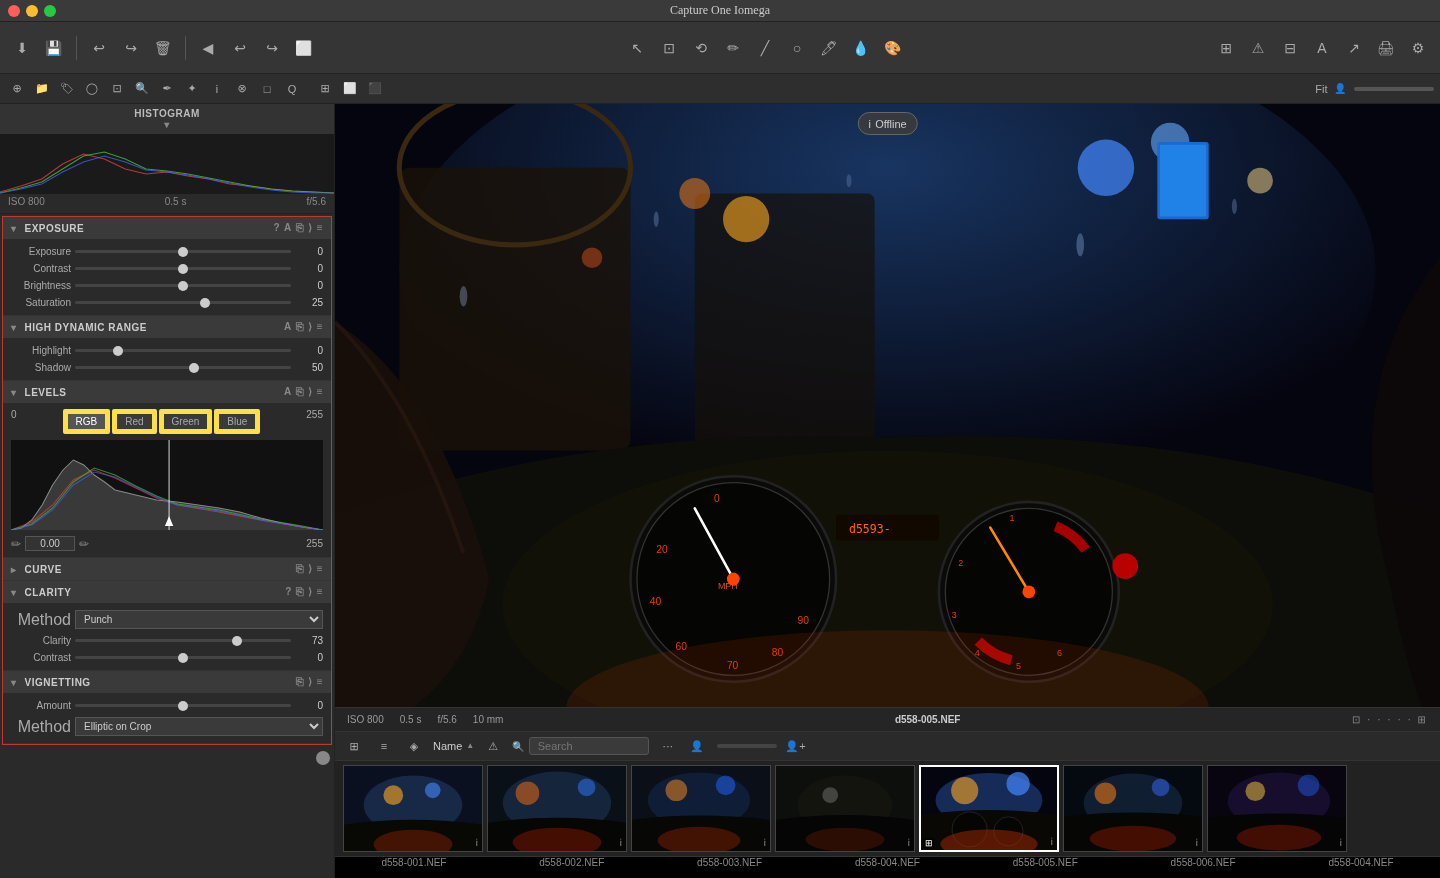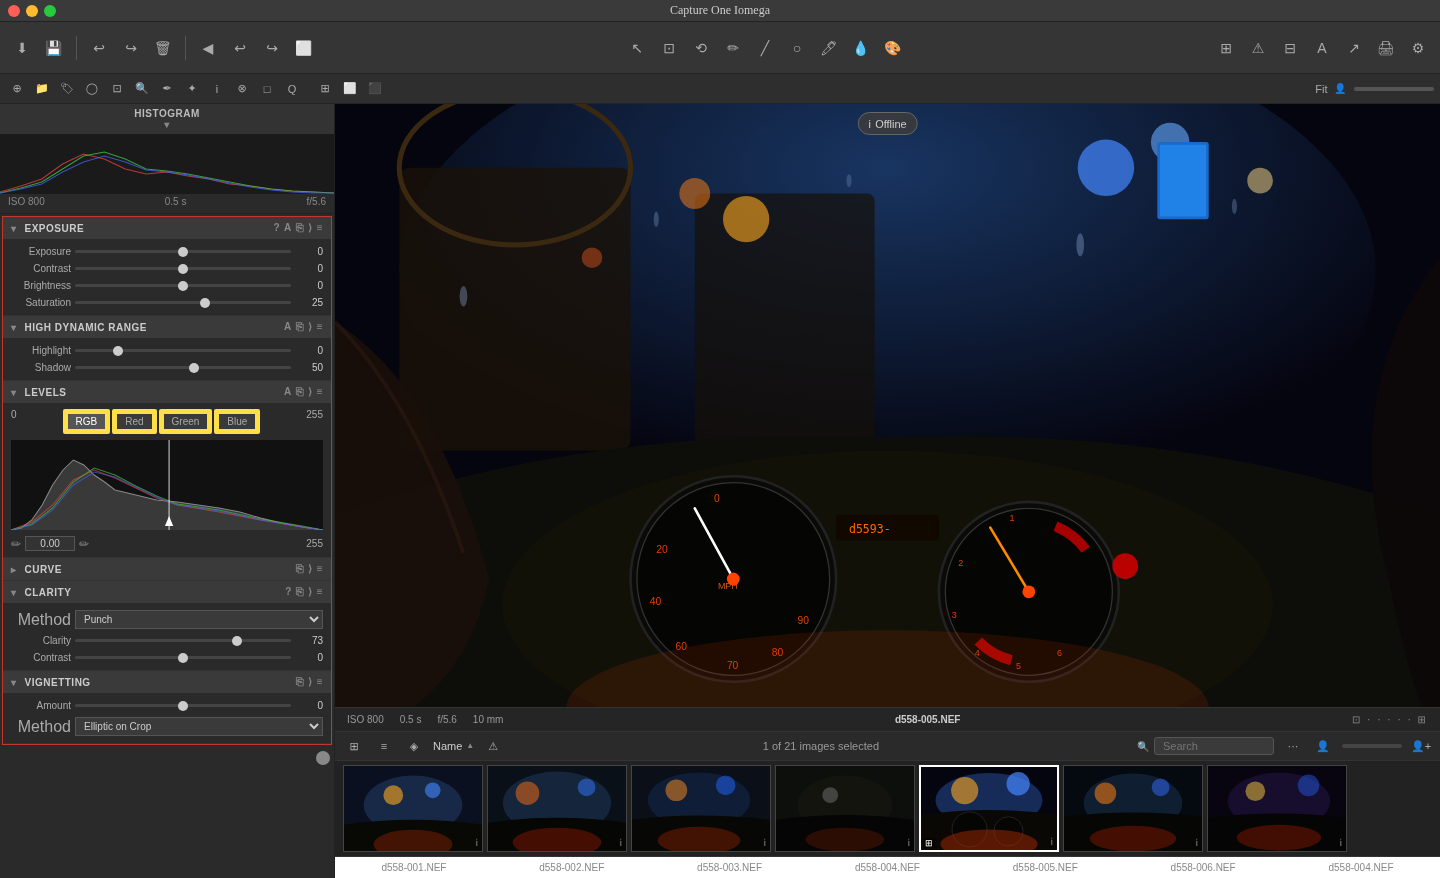--- a/index.html
+++ b/index.html
@@ -440,23 +440,23 @@
       position: absolute;
       bottom: 2px;
       right: 4px;
       color: #888;
       font-size: 10px;
     }
 
     
     .filename-strip {
       height: 22px;
-      background: #ffffff;
-      display: flex;
-      align-items: center;
+      background: #000000;
+      display: flex;
+      align-items: flex-start;
       justify-content: space-around;
       border-top: 1px solid #333;
     }
     .filename-item {
       font-size: 10px;
       color: #888;
       text-align: center;
       width: 140px;
     }
 
@@ -882,21 +882,20 @@
       <button class="toolbar-btn2">⊞</button>
       <button class="toolbar-btn2">≡</button>
       <button class="toolbar-btn2">◈</button>
       <div class="name-sort">
         <span>Name</span>
         <div class="sort-arrows">
           <span style="font-size:8px;color:#888;">▲</span>
         </div>
       </div>
       <button class="toolbar-btn2">⚠</button>
-      <span class="filmstrip-count">1 of 21 images selected</span>
       <div style="display:flex;align-items:center;gap:4px;">
         <span style="color:#888;font-size:10px;">🔍</span>
         <input class="filmstrip-search" placeholder="Search" style="">
       </div>
       <button class="toolbar-btn2">···</button>
       <button class="toolbar-btn2">👤</button>
       <div style="width:60px;height:4px;background:#444;border-radius:2px;"></div>
       <button class="toolbar-btn2">👤+</button>
     </div>
 

